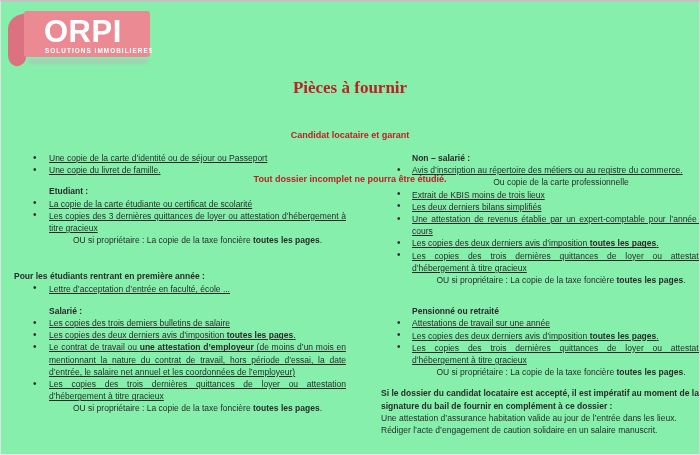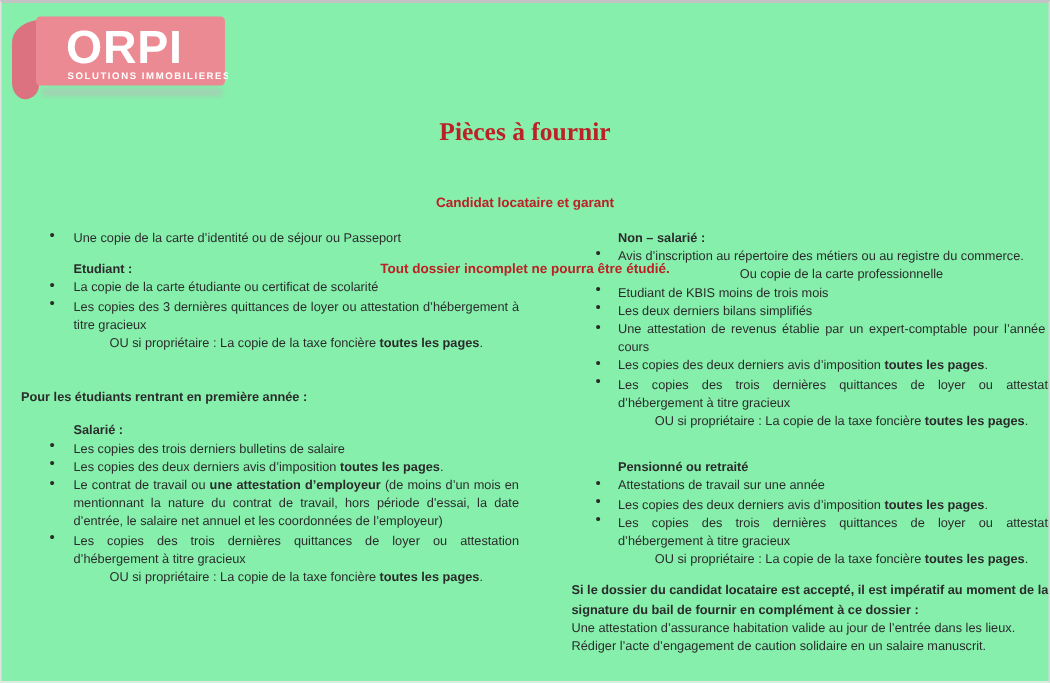--- a/index.html
+++ b/index.html
@@ -19,21 +19,21 @@
   
   .titleblock { position:absolute; top:76px; left:0; width:100%; text-align:center; color:var(--accent); }
   .doc-title { font-size:17px; font-weight:bold; line-height:20px;font-family:Liberation Serif, serif; }
   .doc-sub   { font-size:9px;  font-weight:bold; line-height:11.6px;margin-top:32px; }
   
   .col { position:absolute; top:150px; font-size:8.5px; line-height:12.2px; color:var(--text);
          --indent:35px; --bullet-x:19px; }
   .col-left  { left:13px;  width:332px; }
   .col-right { left:380px; width:329px; --indent:31px; --bullet-x:16px; }
   .blk { position:relative; margin:0; }
-  .blk.bullet { padding-left:var(--indent); text-align:justify; }
+  .blk.bullet { padding-left:var(--indent); text-align:justify;text-decoration:underline; }
   .blk.bullet::before { content:"\2022"; position:absolute; left:var(--bullet-x); top:-0.5px; font-size:10px; }
   .blk.plain  { padding-left:var(--indent);text-align:center; }
   .blk.header { padding-left:var(--indent); font-weight:bold; }
   .blk.margin-header { padding-left:0; font-weight:bold; }
   .blk.margin-text { padding-left:0; }
   .blk .bold { font-weight:bold; }
 </style>
 </head>
 <body>
 
@@ -55,40 +55,42 @@
   </div>
 
   <div class="titleblock">
     <div class="doc-title">Pièces à fournir</div>
     <div class="doc-sub">Candidat locataire et garant</div>
     <div class="doc-sub">Tout dossier incomplet ne pourra être étudié.</div>
   </div>
 
   <div class="col col-left">
       <div class="blk bullet"><span>Une copie de la carte d’identité ou de séjour ou Passeport</span></div>
+      <div class="blk bullet"><span>Une copie du livret de famille.</span></div>
       <div class="blk spacer" style="height: 9px;"></div>
       <div class="blk header"><span class="bold">Etudiant :</span></div>
       <div class="blk bullet"><span>La copie de la carte étudiante ou certificat de scolarité</span></div>
       <div class="blk bullet"><span>Les copies des 3 dernières quittances de loyer ou attestation d’hébergement à titre gracieux</span></div>
       <div class="blk plain"><span>OU si propriétaire : La copie de la taxe foncière </span><span class="bold">toutes les pages</span><span>.</span></div>
       <div class="blk spacer" style="height: 24px;"></div>
       <div class="blk margin-header"><span class="bold">Pour les étudiants rentrant en première année</span><span> :</span></div>
+      <div class="blk bullet"><span>Lettre d’acceptation d’entrée en faculté, école ...</span></div>
       <div class="blk spacer" style="height: 10px;"></div>
       <div class="blk header"><span class="bold">Salarié :</span></div>
       <div class="blk bullet"><span>Les copies des trois derniers bulletins de salaire</span></div>
       <div class="blk bullet"><span>Les copies des deux derniers avis d’imposition </span><span class="bold">toutes les pages</span><span>.</span></div>
       <div class="blk bullet"><span>Le contrat de travail ou </span><span class="bold">une attestation d’employeur</span><span> (de moins d’un mois en mentionnant la nature du contrat de travail, hors période d’essai, la date d’entrée, le salaire net annuel et les coordonnées de l’employeur)</span></div>
       <div class="blk bullet"><span>Les copies des trois dernières quittances de loyer ou attestation d’hébergement à titre gracieux</span></div>
       <div class="blk plain"><span>OU si propriétaire : La copie de la taxe foncière </span><span class="bold">toutes les pages</span><span>.</span></div>
     </div>
   <div class="col col-right">
       <div class="blk header"><span class="bold">Non – salarié :</span></div>
       <div class="blk bullet"><span>Avis d’inscription au répertoire des métiers ou au registre du commerce.</span></div>
       <div class="blk plain"><span>Ou copie de la carte professionnelle</span></div>
-      <div class="blk bullet"><span>Etudiant de KBIS moins de trois mois</span></div>
+      <div class="blk bullet"><span>Extrait de KBIS moins de trois lieux</span></div>
       <div class="blk bullet"><span>Les deux derniers bilans simplifiés</span></div>
       <div class="blk bullet"><span>Une attestation de revenus établie par un expert-comptable pour l’année en cours</span></div>
       <div class="blk bullet"><span>Les copies des deux derniers avis d’imposition </span><span class="bold">toutes les pages</span><span>.</span></div>
       <div class="blk bullet"><span>Les copies des trois dernières quittances de loyer ou attestation d’hébergement à titre gracieux</span></div>
       <div class="blk plain"><span>OU si propriétaire : La copie de la taxe foncière </span><span class="bold">toutes les pages</span><span>.</span></div>
       <div class="blk spacer" style="height: 19px;"></div>
       <div class="blk header"><span class="bold">Pensionné ou retraité</span></div>
       <div class="blk bullet"><span>Attestations de travail sur une année</span></div>
       <div class="blk bullet"><span>Les copies des deux derniers avis d’imposition </span><span class="bold">toutes les pages</span><span>.</span></div>
       <div class="blk bullet"><span>Les copies des trois dernières quittances de loyer ou attestation d’hébergement à titre gracieux</span></div>

